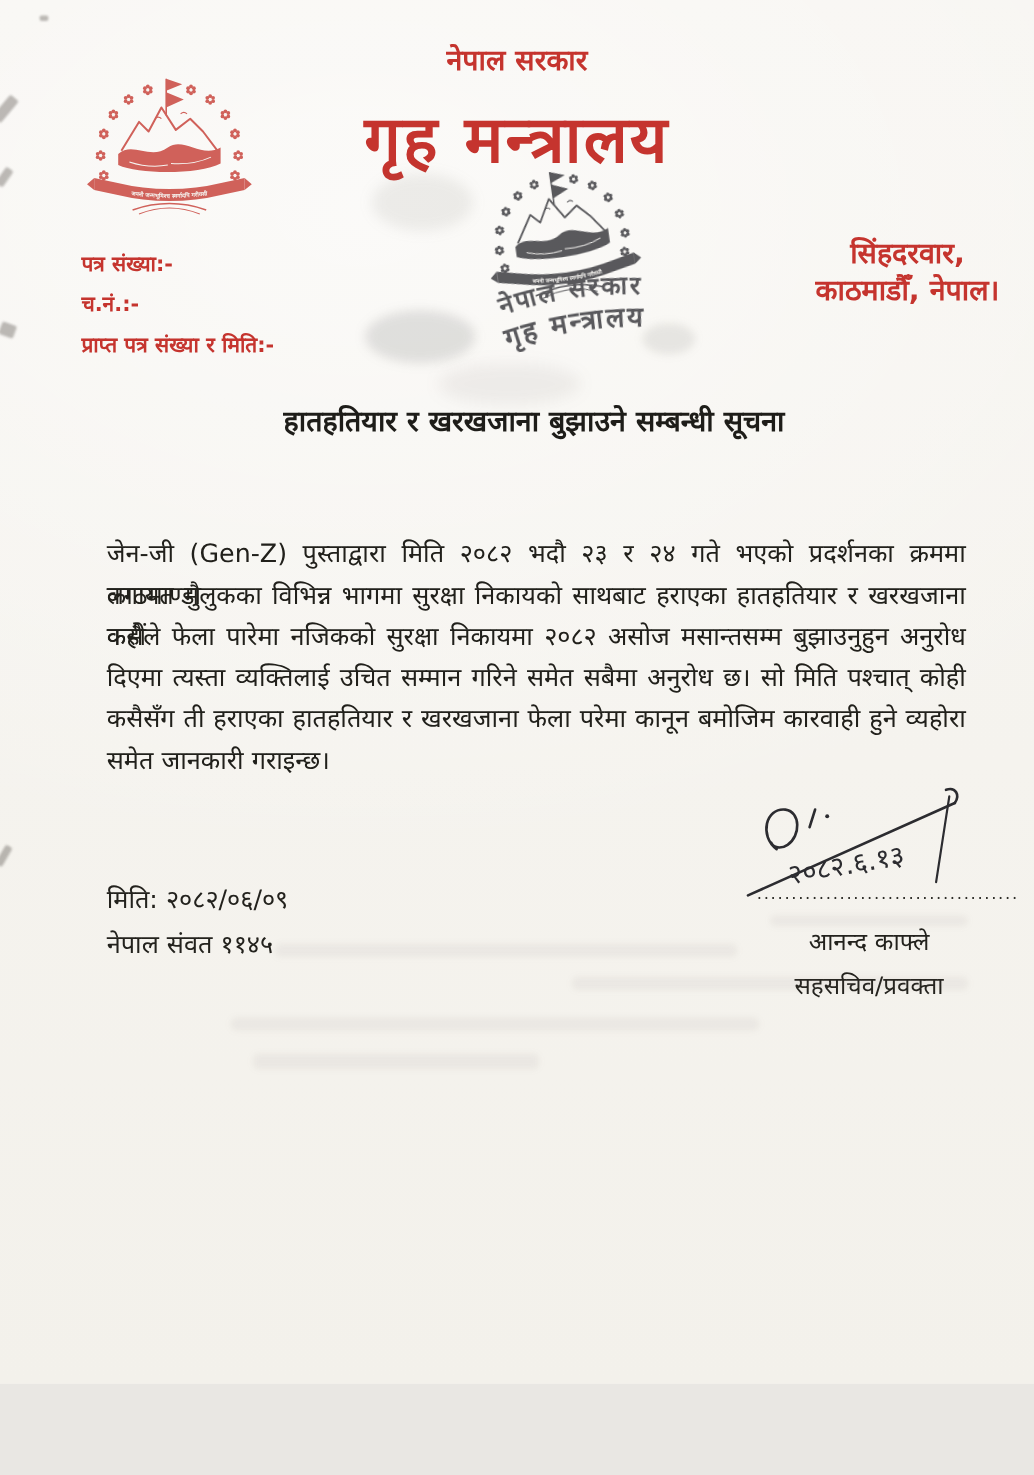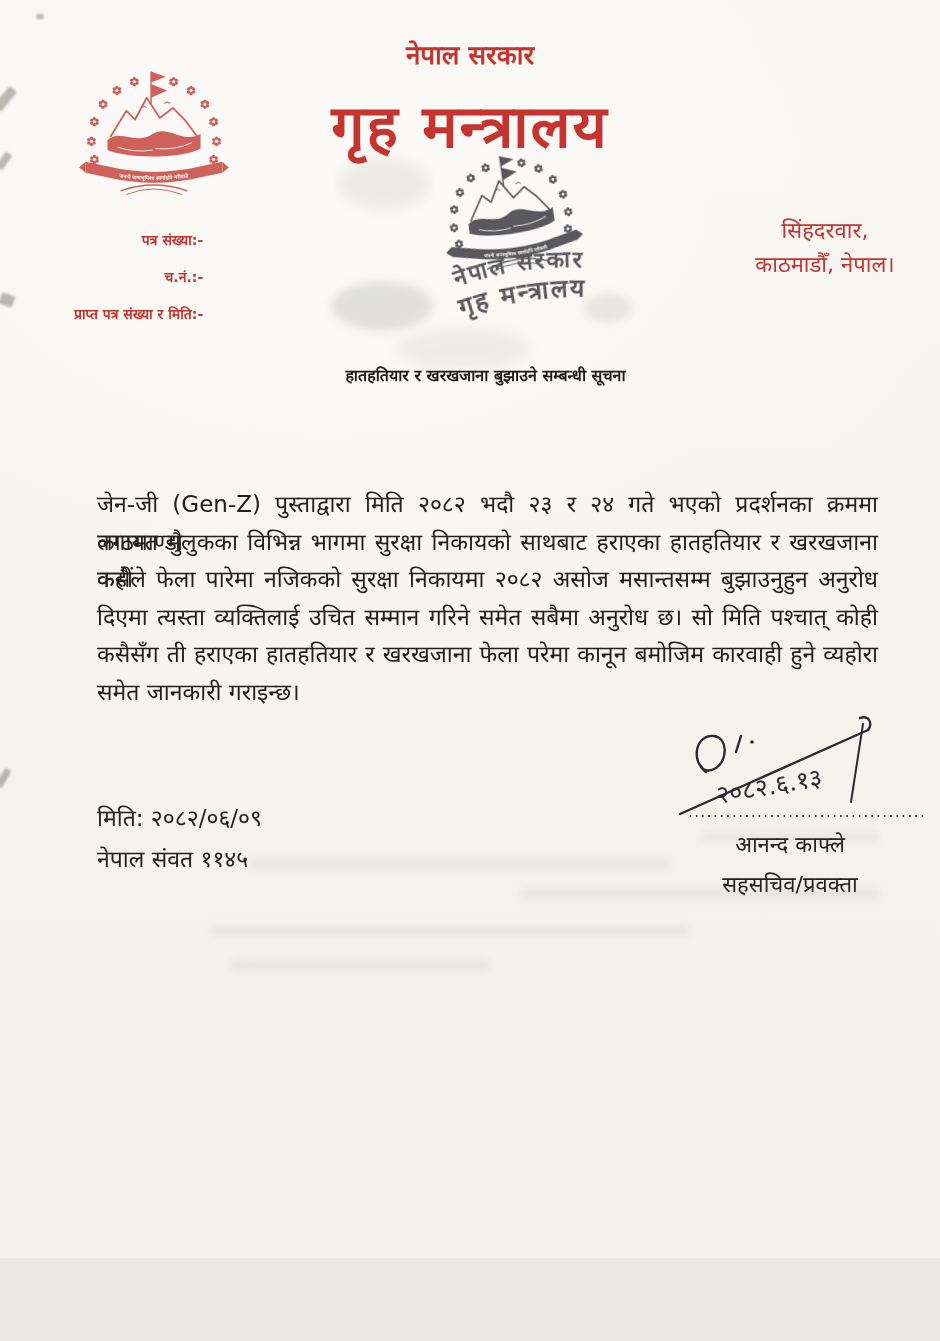--- a/index.html
+++ b/index.html
@@ -17,30 +17,30 @@
       radial-gradient(900px 600px at 35% 15%, rgba(255,255,255,.55), rgba(255,255,255,0)),
       linear-gradient(180deg,#f7f5f1 0%,#f5f3ee 55%,#f3f1eb 100%);
     font-family:"DejaVu Sans","Liberation Sans",sans-serif;
     color:var(--ink);
   }
   .abs{position:absolute;}
   .gov-title{top:36px;left:0;right:0;text-align:center;font-size:26px;font-weight:bold;color:var(--accent_red);}
   .ministry-title{top:84px;left:0;right:0;text-align:center;font-size:59px;font-weight:bold;color:var(--accent_red);letter-spacing:2px;}
   .emblem{left:74px;top:64px;width:160px;height:138px;color:var(--emblem_red);opacity:.93;}
   .stamp{left:388px;top:150px;width:250px;height:180px;color:var(--stamp_ink);opacity:.82;transform:rotate(-8deg);filter:blur(.3px);}
-  .ref-block{left:74px;top:222px;font-size:14px;font-weight:bold;color:var(--accent_red);line-height:37px;white-space:nowrap;text-align:right;}
-  .addr-block{left:732px;top:214px;width:186px;text-align:center;font-size:22px;font-weight:normal;color:var(--accent_red);line-height:34px;}
-  .subject{top:364px;left:0;right:0;text-align:center;font-size:16px;font-weight:bold;color:#1e1d19;padding-left:31px;}
+  .ref-block{left:74px;top:222px;font-size:19px;font-weight:bold;color:var(--accent_red);line-height:37px;white-space:nowrap;}
+  .addr-block{left:732px;top:214px;width:186px;text-align:center;font-size:26px;font-weight:bold;color:var(--accent_red);line-height:34px;}
+  .subject{top:364px;left:0;right:0;text-align:center;font-size:26px;font-weight:bold;color:#1e1d19;padding-left:31px;}
   .body-block{left:97px;top:450px;width:781px;font-size:23px;color:#21201b;margin-top:36px;}
   .body-line{height:37.6px;line-height:37.6px;text-align:justify;text-align-last:justify;}
   .body-line.last{text-align-last:left;}
   .date-block{left:97px;top:798px;font-size:23px;line-height:41px;color:#23221d;}
   .sig-block{left:688px;top:804px;width:204px;text-align:center;color:#23221d;}
   .sig-dots{font-size:15px;letter-spacing:1.5px;line-height:16px;color:#2e2d28;white-space:nowrap;}
-  .sig-name{font-size:22px;margin-top:8px;}
+  .sig-name{font-size:22px;margin-top:20px;}
   .sig-title{font-size:22px;margin-top:10px;}
   .sig-svg{left:672px;top:708px;width:225px;height:122px;}
   .smudge{position:absolute;border-radius:50%;}
   .bleed{position:absolute;filter:blur(3px);background:rgba(110,104,94,.07);border-radius:5px;}
   .speck{position:absolute;background:rgba(72,66,60,.35);filter:blur(1px);border-radius:2px;}
 </style>
 </head>
 <body>
 
 <svg width="0" height="0" style="position:absolute" aria-hidden="true">

